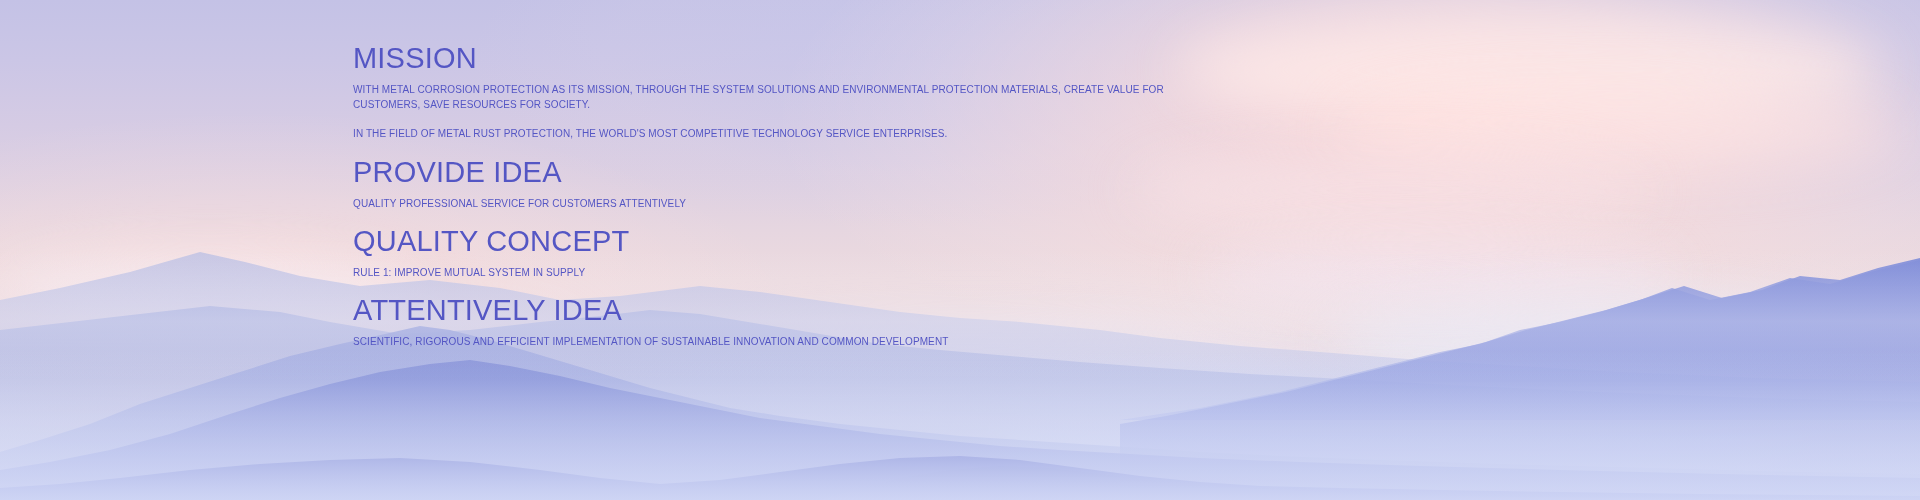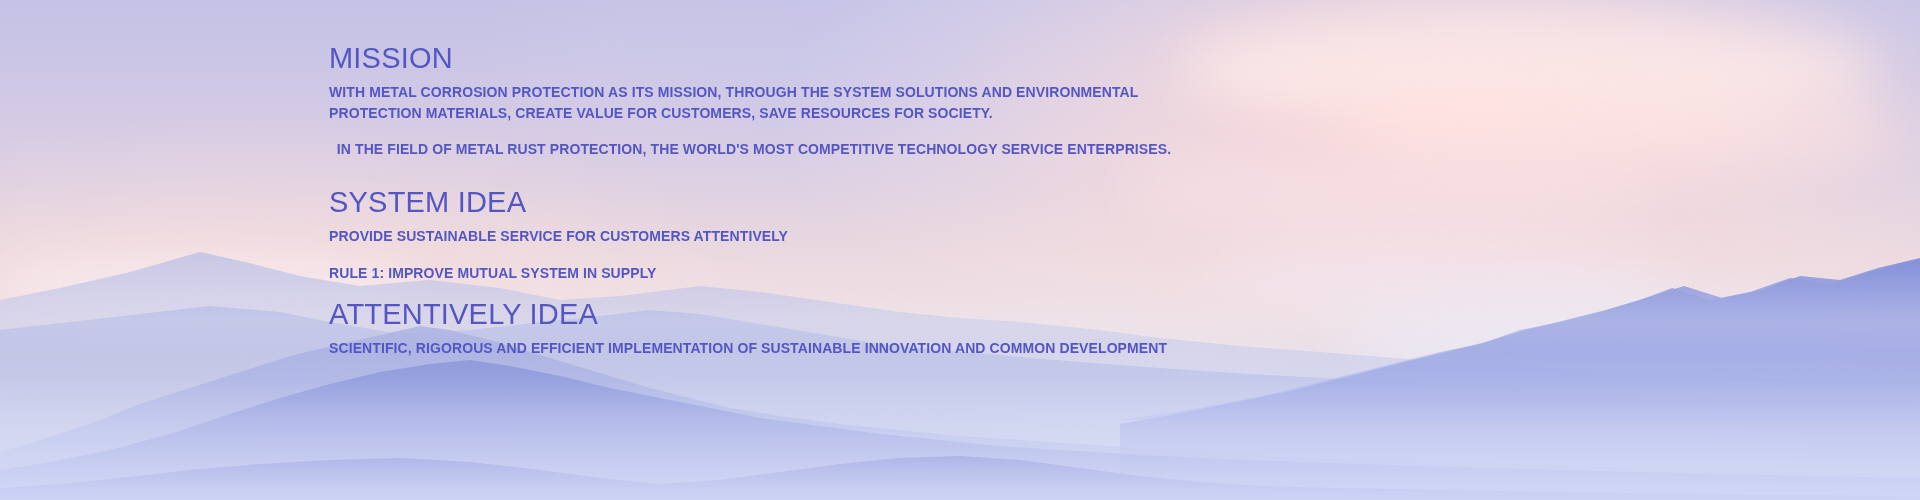--- a/index.html
+++ b/index.html
@@ -105,48 +105,48 @@
     background: linear-gradient(to bottom,
       rgba(236,234,246,0.0) 0%,
       rgba(235,234,248,0.30) 55%,
       rgba(233,234,249,0.0) 100%);
     pointer-events: none;
   }
 
   
   .content {
     position: absolute;
-    left: 329px;
+    left: 353px;
     top: 44px;
     width: 1250px;
   }
 
   .block { margin-bottom: 0; }
 
   .heading {
     color: #5456c4;
     font-size: 29px;
     font-weight: 400;
     letter-spacing: 0.2px;
     line-height: 1.0;
     margin: 0 0 9px 0;
     white-space: nowrap;
   }
   .desc {
     color: #5456c4;
-    font-size: 14px;
-    font-weight: 700;
+    font-size: 10px;
+    font-weight: 400;
     letter-spacing: 0.1px;
     line-height: 1.52;
     margin: 0 0 16px 0;
     max-width: 850px;
   }
   .block.mission .desc { max-width: 848px; margin-bottom: 14px; }
   .block.vision  .heading { margin-top: 0; }
-  .block.vision  .desc { margin-bottom: 28px; text-align: center; }
+  .block.vision  .desc { margin-bottom: 16px; }
   .block.service .desc { margin-bottom: 16px; }
   .block.quality .desc { margin-bottom: 16px; }
   .block.enterprise .desc { margin-bottom: 12px; }
 </style>
 </head>
 <body>
 
 <div class="banner">
 
   <div class="sky"></div>
@@ -218,25 +218,26 @@
     <div class="block mission">
       <h2 class="heading">MISSION</h2>
       <p class="desc">WITH METAL CORROSION PROTECTION AS ITS MISSION, THROUGH THE SYSTEM SOLUTIONS AND ENVIRONMENTAL PROTECTION MATERIALS, CREATE VALUE FOR CUSTOMERS, SAVE RESOURCES FOR SOCIETY.</p>
     </div>
 
     <div class="block vision">
       <p class="desc">IN THE FIELD OF METAL RUST PROTECTION, THE WORLD'S MOST COMPETITIVE TECHNOLOGY SERVICE ENTERPRISES.</p>
     </div>
 
     <div class="block service">
-      <h2 class="heading">SYSTEM IDEA</h2>
-      <p class="desc">PROVIDE SUSTAINABLE SERVICE FOR CUSTOMERS ATTENTIVELY</p>
+      <h2 class="heading">PROVIDE IDEA</h2>
+      <p class="desc">QUALITY PROFESSIONAL SERVICE FOR CUSTOMERS ATTENTIVELY</p>
     </div>
 
     <div class="block quality">
+      <h2 class="heading">QUALITY CONCEPT</h2>
       <p class="desc">RULE 1: IMPROVE MUTUAL SYSTEM IN SUPPLY</p>
     </div>
 
     <div class="block enterprise">
       <h2 class="heading">ATTENTIVELY IDEA</h2>
       <p class="desc">SCIENTIFIC, RIGOROUS AND EFFICIENT IMPLEMENTATION OF SUSTAINABLE INNOVATION AND COMMON DEVELOPMENT</p>
     </div>
 
   </div>
 </div>

